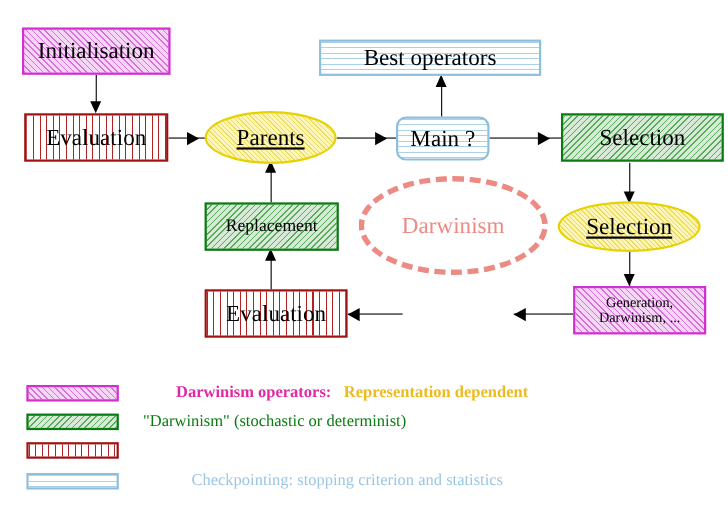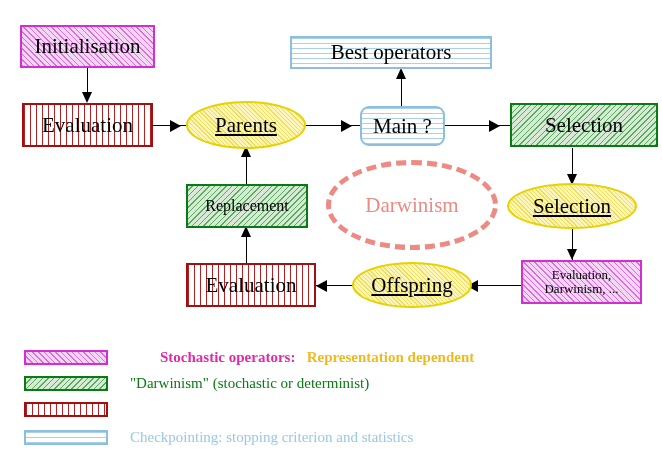--- a/index.html
+++ b/index.html
@@ -185,54 +185,51 @@
 
   <div class="node hatch-green" style="left:510px; top:103px; width:148px; height:44px; font-size:21px;">
     <span class="lbl">Selection</span>
   </div>
 
   <div class="node ellipse" style="left:507px; top:183px; width:130px; height:46px; font-size:21px;">
     <span class="lbl">Selection</span>
   </div>
 
   <div class="node hatch-magenta" style="left:521px; top:260px; width:121px; height:44px; font-size:13px; flex-direction:column; justify-content:center;">
-    <span class="lbl">Evaluation,</span>
+    <span class="lbl">Generation,</span>
     <span class="lbl">Darwinism, ...</span>
   </div>
 
-  <div class="node ellipse" style="left:352px; top:262px; width:120px; height:46px; font-size:21px;">
-    <span class="lbl">Offspring</span>
-  </div>
 
   <div class="node hatch-red" style="left:186px; top:263px; width:130px; height:44px; font-size:21px;">
     <span class="lbl">Evaluation</span>
   </div>
 
   <div class="node hatch-green" style="left:186px; top:184px; width:122px; height:44px; font-size:16px;">
     <span class="lbl">Replacement</span>
   </div>
 
   <div id="legend">
 
     <div class="legend-row">
       <div class="legend-swatch hatch-magenta"></div>
       <div class="legend-text">
-        <span style="color:#e02ba6;">Stochastic operators:</span><span style="color:#edbb1f;">&nbsp;&nbsp; </span><span style="color:#edbb1f; font-weight:bold;">Representation dependent</span>
+        <span style="color:#e02ba6;">Darwinism operators:</span><span style="color:#edbb1f;">&nbsp;&nbsp; </span><span style="color:#edbb1f; font-weight:bold;">Representation dependent</span>
       </div>
     </div>
 
     <div class="legend-row">
       <div class="legend-swatch hatch-green"></div>
       <div class="legend-text plain" style="color:#0a7a12;">"Darwinism" (stochastic or determinist)</div>
     </div>
 
     <div class="legend-row">
       <div class="legend-swatch hatch-red"></div>
     </div>
 
     <div class="legend-row" style="height:30px;">
       <div class="legend-swatch hatch-blue"></div>
-      <div class="legend-text plain" style="color:#9ac7e4;">Checkpointing: stopping criterion and statistics</div>
+      <div class="legend-text plain" style="color:#9ac7e4;margin-left:44px;">Checkpointing: stopping criterion and statistics</div>
     </div>
 
   </div>
 
 </div>
 
 </body></html>

